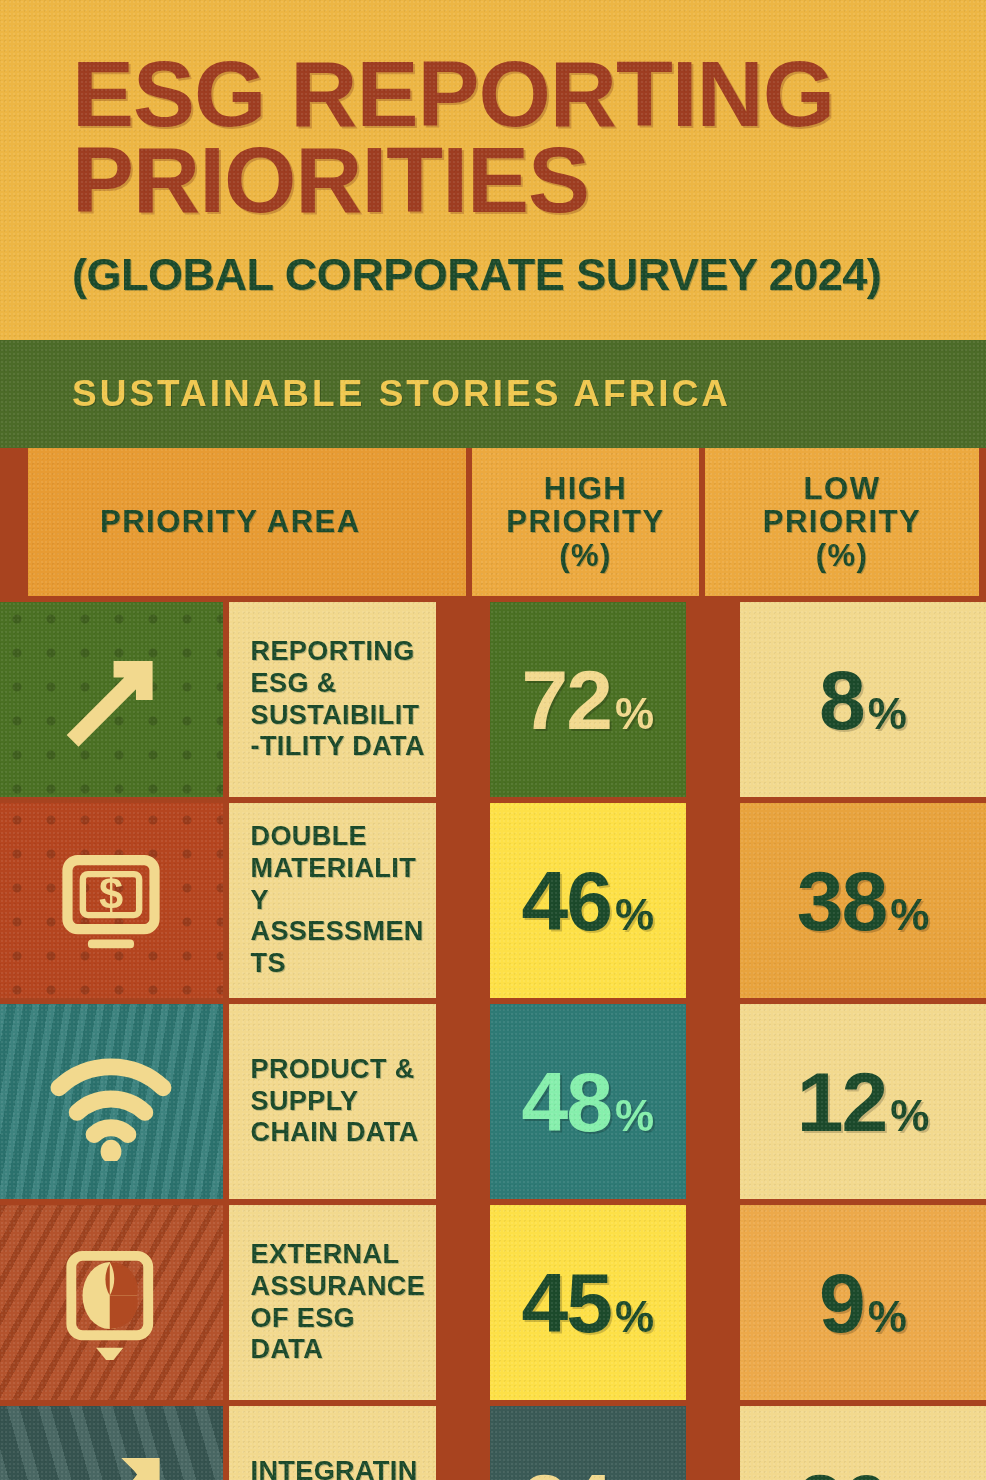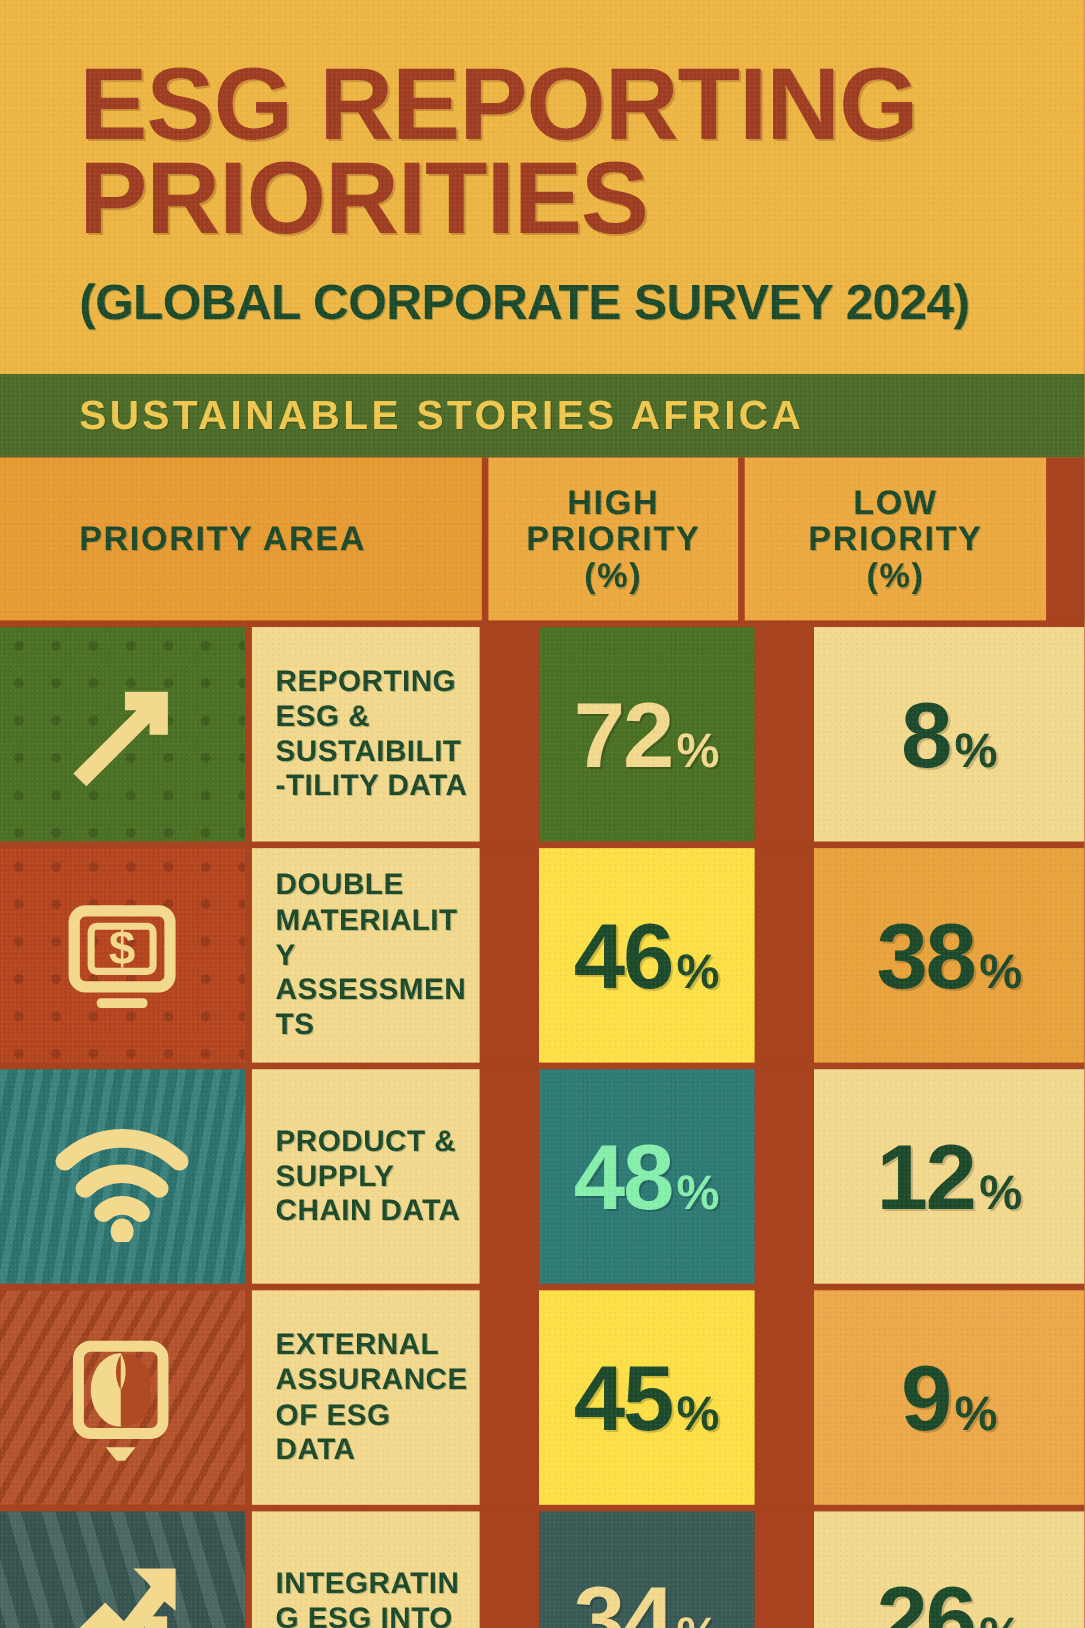--- a/index.html
+++ b/index.html
@@ -50,21 +50,21 @@
     font-weight:800;
     letter-spacing:-.5px;
     color:#1c4a2b;
     text-transform:uppercase;
     text-shadow:1px 1px 0 rgba(20,60,35,.3);
   }
 
   
   .brand-banner{
     position:relative;
-    height:76px;
+    height:108px;
     background:#4c6b28;
     display:flex;
     align-items:center;
     padding-left:72px;
   }
   .brand-banner .brand-text{
     font-size:37px;
     font-weight:800;
     letter-spacing:3px;
     color:#f0c850;
@@ -80,21 +80,21 @@
     height:148px;
     background:#a8431f;
     gap:6px;
   }
   .hdr-cell{
     position:relative;
     display:flex; align-items:center;
     background:#e79b33;
     overflow:hidden;
   }
-  .hdr-area{ width:438px; padding-left:72px; }
+  .hdr-area{ width:438px; padding-left:72px;margin-left:28px; }
   .hdr-num { width:227px; justify-content:center; text-align:center; background:#eca93f; }
   .hdr-num:last-child{ width:274px; }
   .hdr-text{
     font-size:31px;
     font-weight:800;
     letter-spacing:1.5px;
     line-height:1.07;
     color:#1c4a2b;
     text-transform:uppercase;
     text-shadow:1px 1px 0 rgba(20,60,35,.28);

